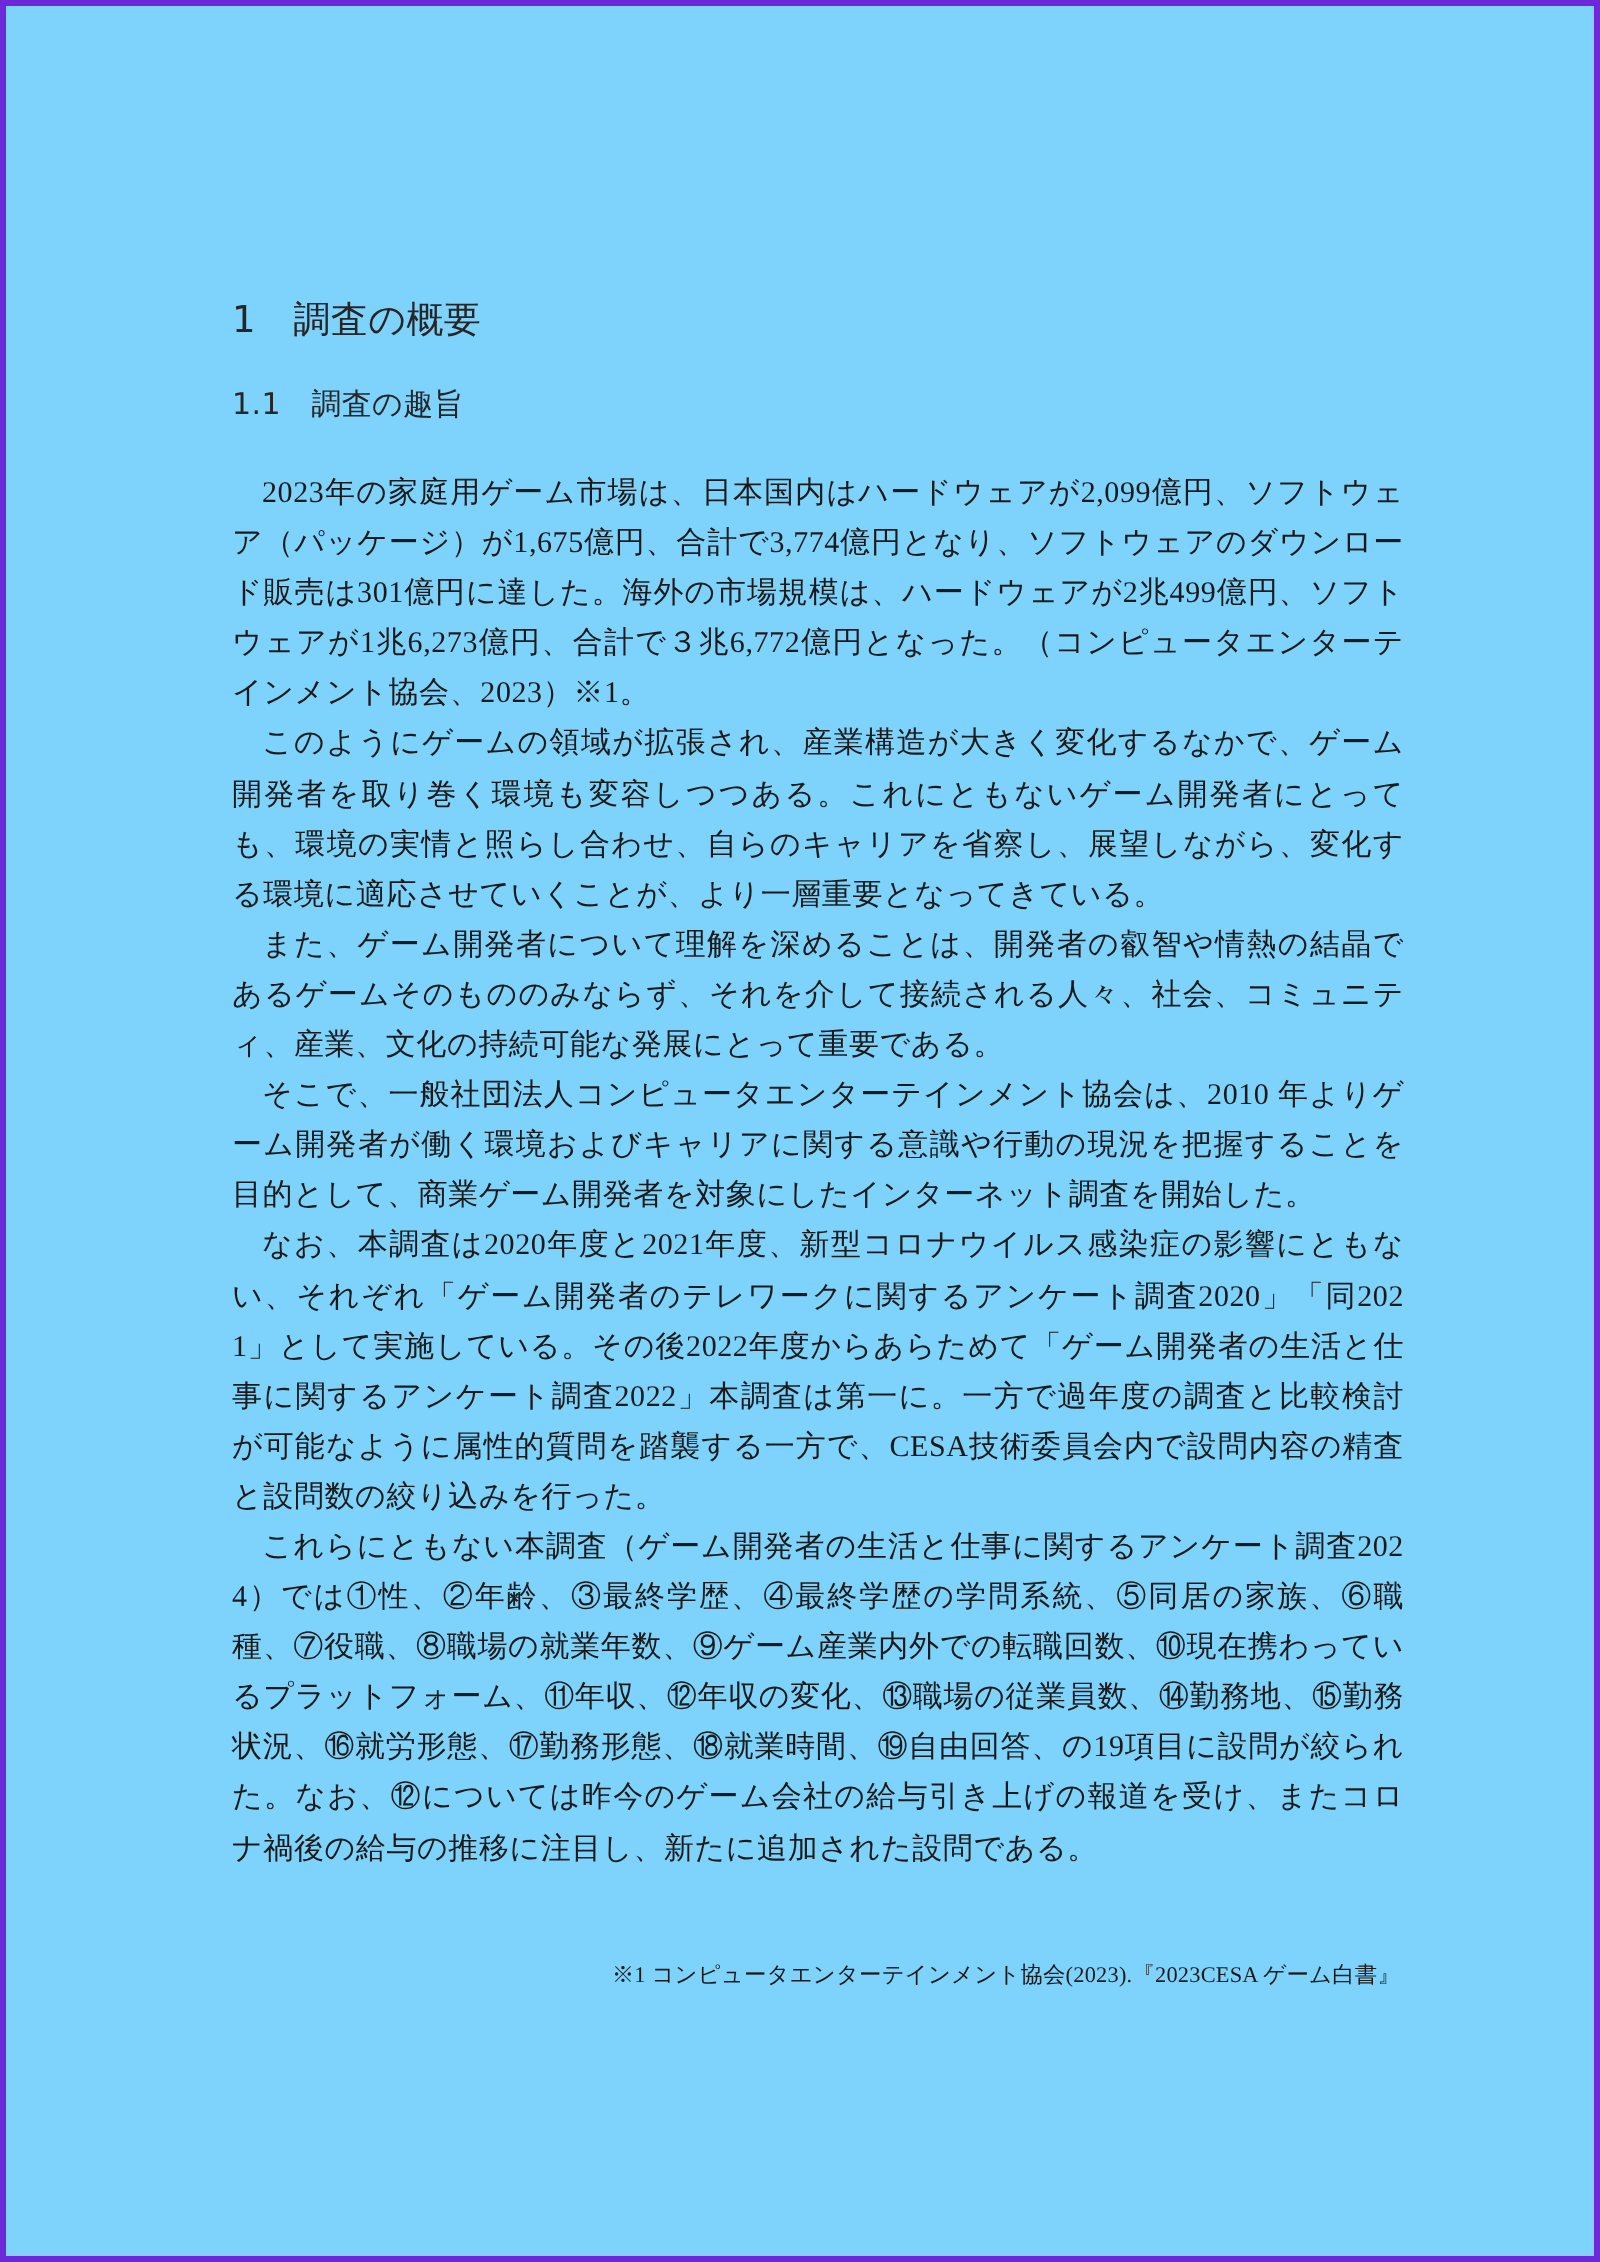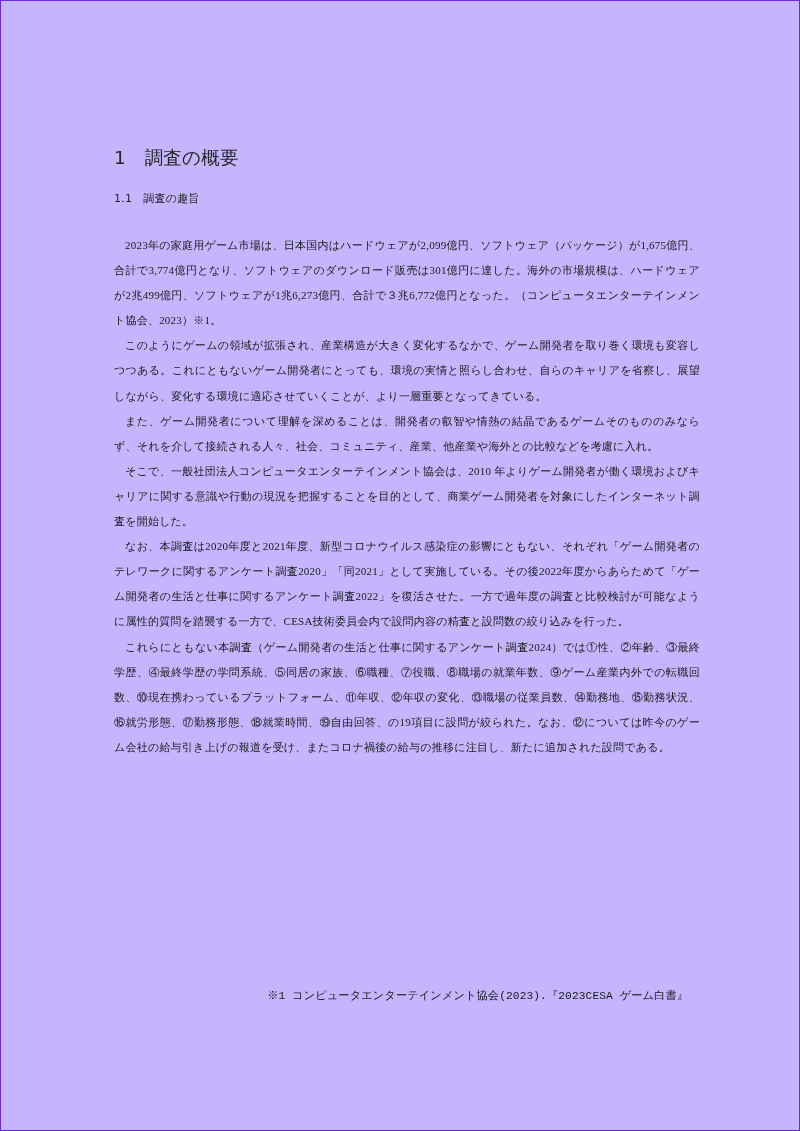--- a/index.html
+++ b/index.html
@@ -12,22 +12,22 @@
     height: 1131px;
     position: relative;
     font-family: "Liberation Serif", "DejaVu Serif", serif;
     color: #1a1a1a;
     overflow: hidden;
   }
   .page {
     position: absolute;
     inset: 0;
     box-sizing: border-box;
-    border: 1px solid #6d28d9;
-    background: #c4b5fd;
+    border: 3px solid #6d28d9;
+    background: #7dd3fc;
   }
   .content {
     position: absolute;
     left: 113px;
     top: 0;
     width: 586px;
   }
 
   
   .h1 {
@@ -37,85 +37,85 @@
     color: #262626;
     margin: 0;
     position: absolute;
     top: 144px;
     left: 0;
     letter-spacing: 0.2px;
     white-space: pre;
   }
   .h2 {
     font-family: "DejaVu Sans", "Liberation Sans", sans-serif;
-    font-size: 11px;
+    font-size: 15px;
     font-weight: 400;
     color: #262626;
     margin: 0;
     position: absolute;
     top: 190px;
     left: 0;
     letter-spacing: 0.2px;
     white-space: pre;
   }
 
   
   .body-block {
     position: absolute;
     top: 232px;
     left: 0;
     width: 586px;
   }
   p.para {
     margin: 0;
-    font-size: 11px;
+    font-size: 15px;
     line-height: 25.1px;
     text-align: justify;
     text-justify: inter-ideograph;
     text-indent: 1em;
     letter-spacing: 0.02em;
     font-family: "Liberation Serif", "DejaVu Serif", serif;
     word-break: break-all;
     overflow-wrap: anywhere;
   }
 
   
   .footnote-area {
     position: absolute;
     top: 974px;
     left: 0;
     width: 586px;
     text-align: right;
   }
   .footnote {
-    margin: 12px;
+    margin: 2px;
     font-size: 11.2px;
     line-height: 18px;
     letter-spacing: 0.01em;
     color: #1a1a1a;
-    font-family: Liberation Mono, monospace;
+    font-family: Liberation Serif, serif;
     white-space: nowrap;
   }
 </style>
 </head>
 <body>
 
 <div class="page">
   <div class="content">
 
     <h1 class="h1">1　調査の概要</h1>
 
     <h2 class="h2">1.1　調査の趣旨</h2>
 
     <div class="body-block">
       <p class="para">2023年の家庭用ゲーム市場は、日本国内はハードウェアが2,099億円、ソフトウェア（パッケージ）が1,675億円、合計で3,774億円となり、ソフトウェアのダウンロード販売は301億円に達した。海外の市場規模は、ハードウェアが2兆499億円、ソフトウェアが1兆6,273億円、合計で３兆6,772億円となった。（コンピュータエンターテインメント協会、2023）※1。</p>
       <p class="para">このようにゲームの領域が拡張され、産業構造が大きく変化するなかで、ゲーム開発者を取り巻く環境も変容しつつある。これにともないゲーム開発者にとっても、環境の実情と照らし合わせ、自らのキャリアを省察し、展望しながら、変化する環境に適応させていくことが、より一層重要となってきている。</p>
-      <p class="para">また、ゲーム開発者について理解を深めることは、開発者の叡智や情熱の結晶であるゲームそのもののみならず、それを介して接続される人々、社会、コミュニティ、産業、他産業や海外との比較などを考慮に入れ。</p>
+      <p class="para">また、ゲーム開発者について理解を深めることは、開発者の叡智や情熱の結晶であるゲームそのもののみならず、それを介して接続される人々、社会、コミュニティ、産業、文化の持続可能な発展にとって重要である。</p>
       <p class="para">そこで、一般社団法人コンピュータエンターテインメント協会は、2010 年よりゲーム開発者が働く環境およびキャリアに関する意識や行動の現況を把握することを目的として、商業ゲーム開発者を対象にしたインターネット調査を開始した。</p>
-      <p class="para">なお、本調査は2020年度と2021年度、新型コロナウイルス感染症の影響にともない、それぞれ「ゲーム開発者のテレワークに関するアンケート調査2020」「同2021」として実施している。その後2022年度からあらためて「ゲーム開発者の生活と仕事に関するアンケート調査2022」を復活させた。一方で過年度の調査と比較検討が可能なように属性的質問を踏襲する一方で、CESA技術委員会内で設問内容の精査と設問数の絞り込みを行った。</p>
+      <p class="para">なお、本調査は2020年度と2021年度、新型コロナウイルス感染症の影響にともない、それぞれ「ゲーム開発者のテレワークに関するアンケート調査2020」「同2021」として実施している。その後2022年度からあらためて「ゲーム開発者の生活と仕事に関するアンケート調査2022」本調査は第一に。一方で過年度の調査と比較検討が可能なように属性的質問を踏襲する一方で、CESA技術委員会内で設問内容の精査と設問数の絞り込みを行った。</p>
       <p class="para">これらにともない本調査（ゲーム開発者の生活と仕事に関するアンケート調査2024）では①性、②年齢、③最終学歴、④最終学歴の学問系統、⑤同居の家族、⑥職種、⑦役職、⑧職場の就業年数、⑨ゲーム産業内外での転職回数、⑩現在携わっているプラットフォーム、⑪年収、⑫年収の変化、⑬職場の従業員数、⑭勤務地、⑮勤務状況、⑯就労形態、⑰勤務形態、⑱就業時間、⑲自由回答、の19項目に設問が絞られた。なお、⑫については昨今のゲーム会社の給与引き上げの報道を受け、またコロナ禍後の給与の推移に注目し、新たに追加された設問である。</p>
     </div>
 
     <div class="footnote-area">
       <p class="footnote">※1 コンピュータエンターテインメント協会(2023).『2023CESA ゲーム白書』</p>
     </div>
 
   </div>
 </div>
 

